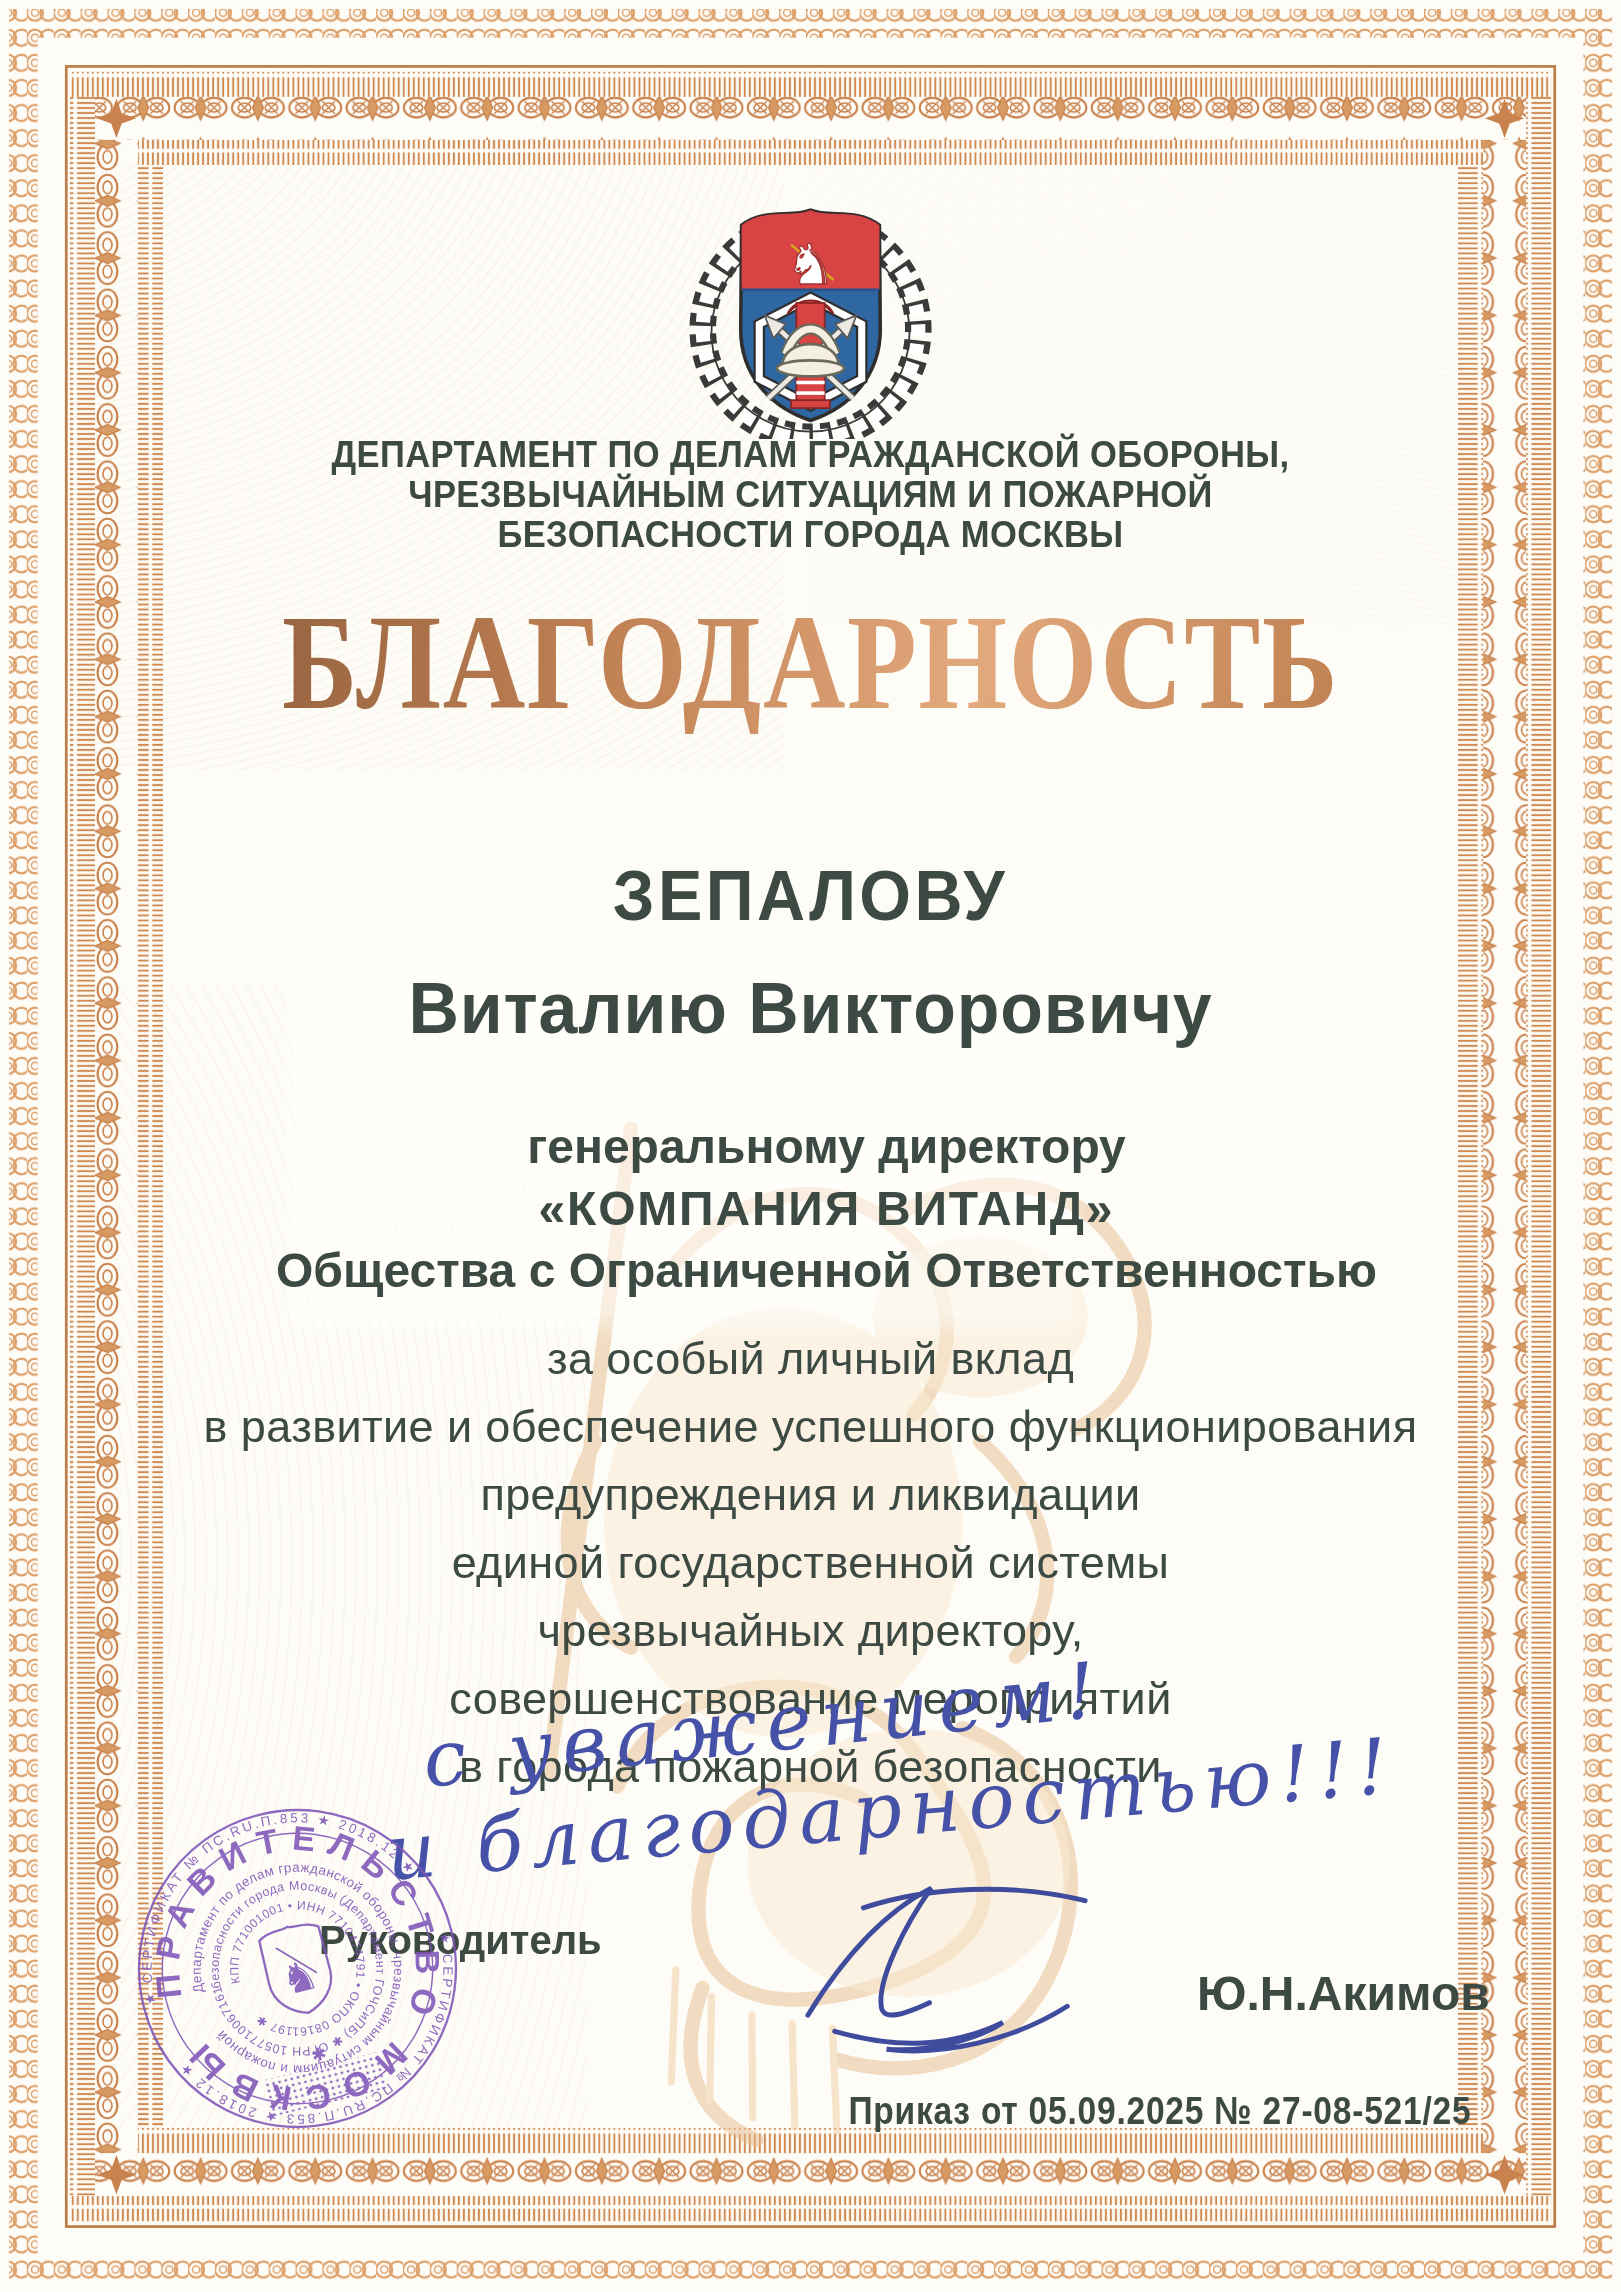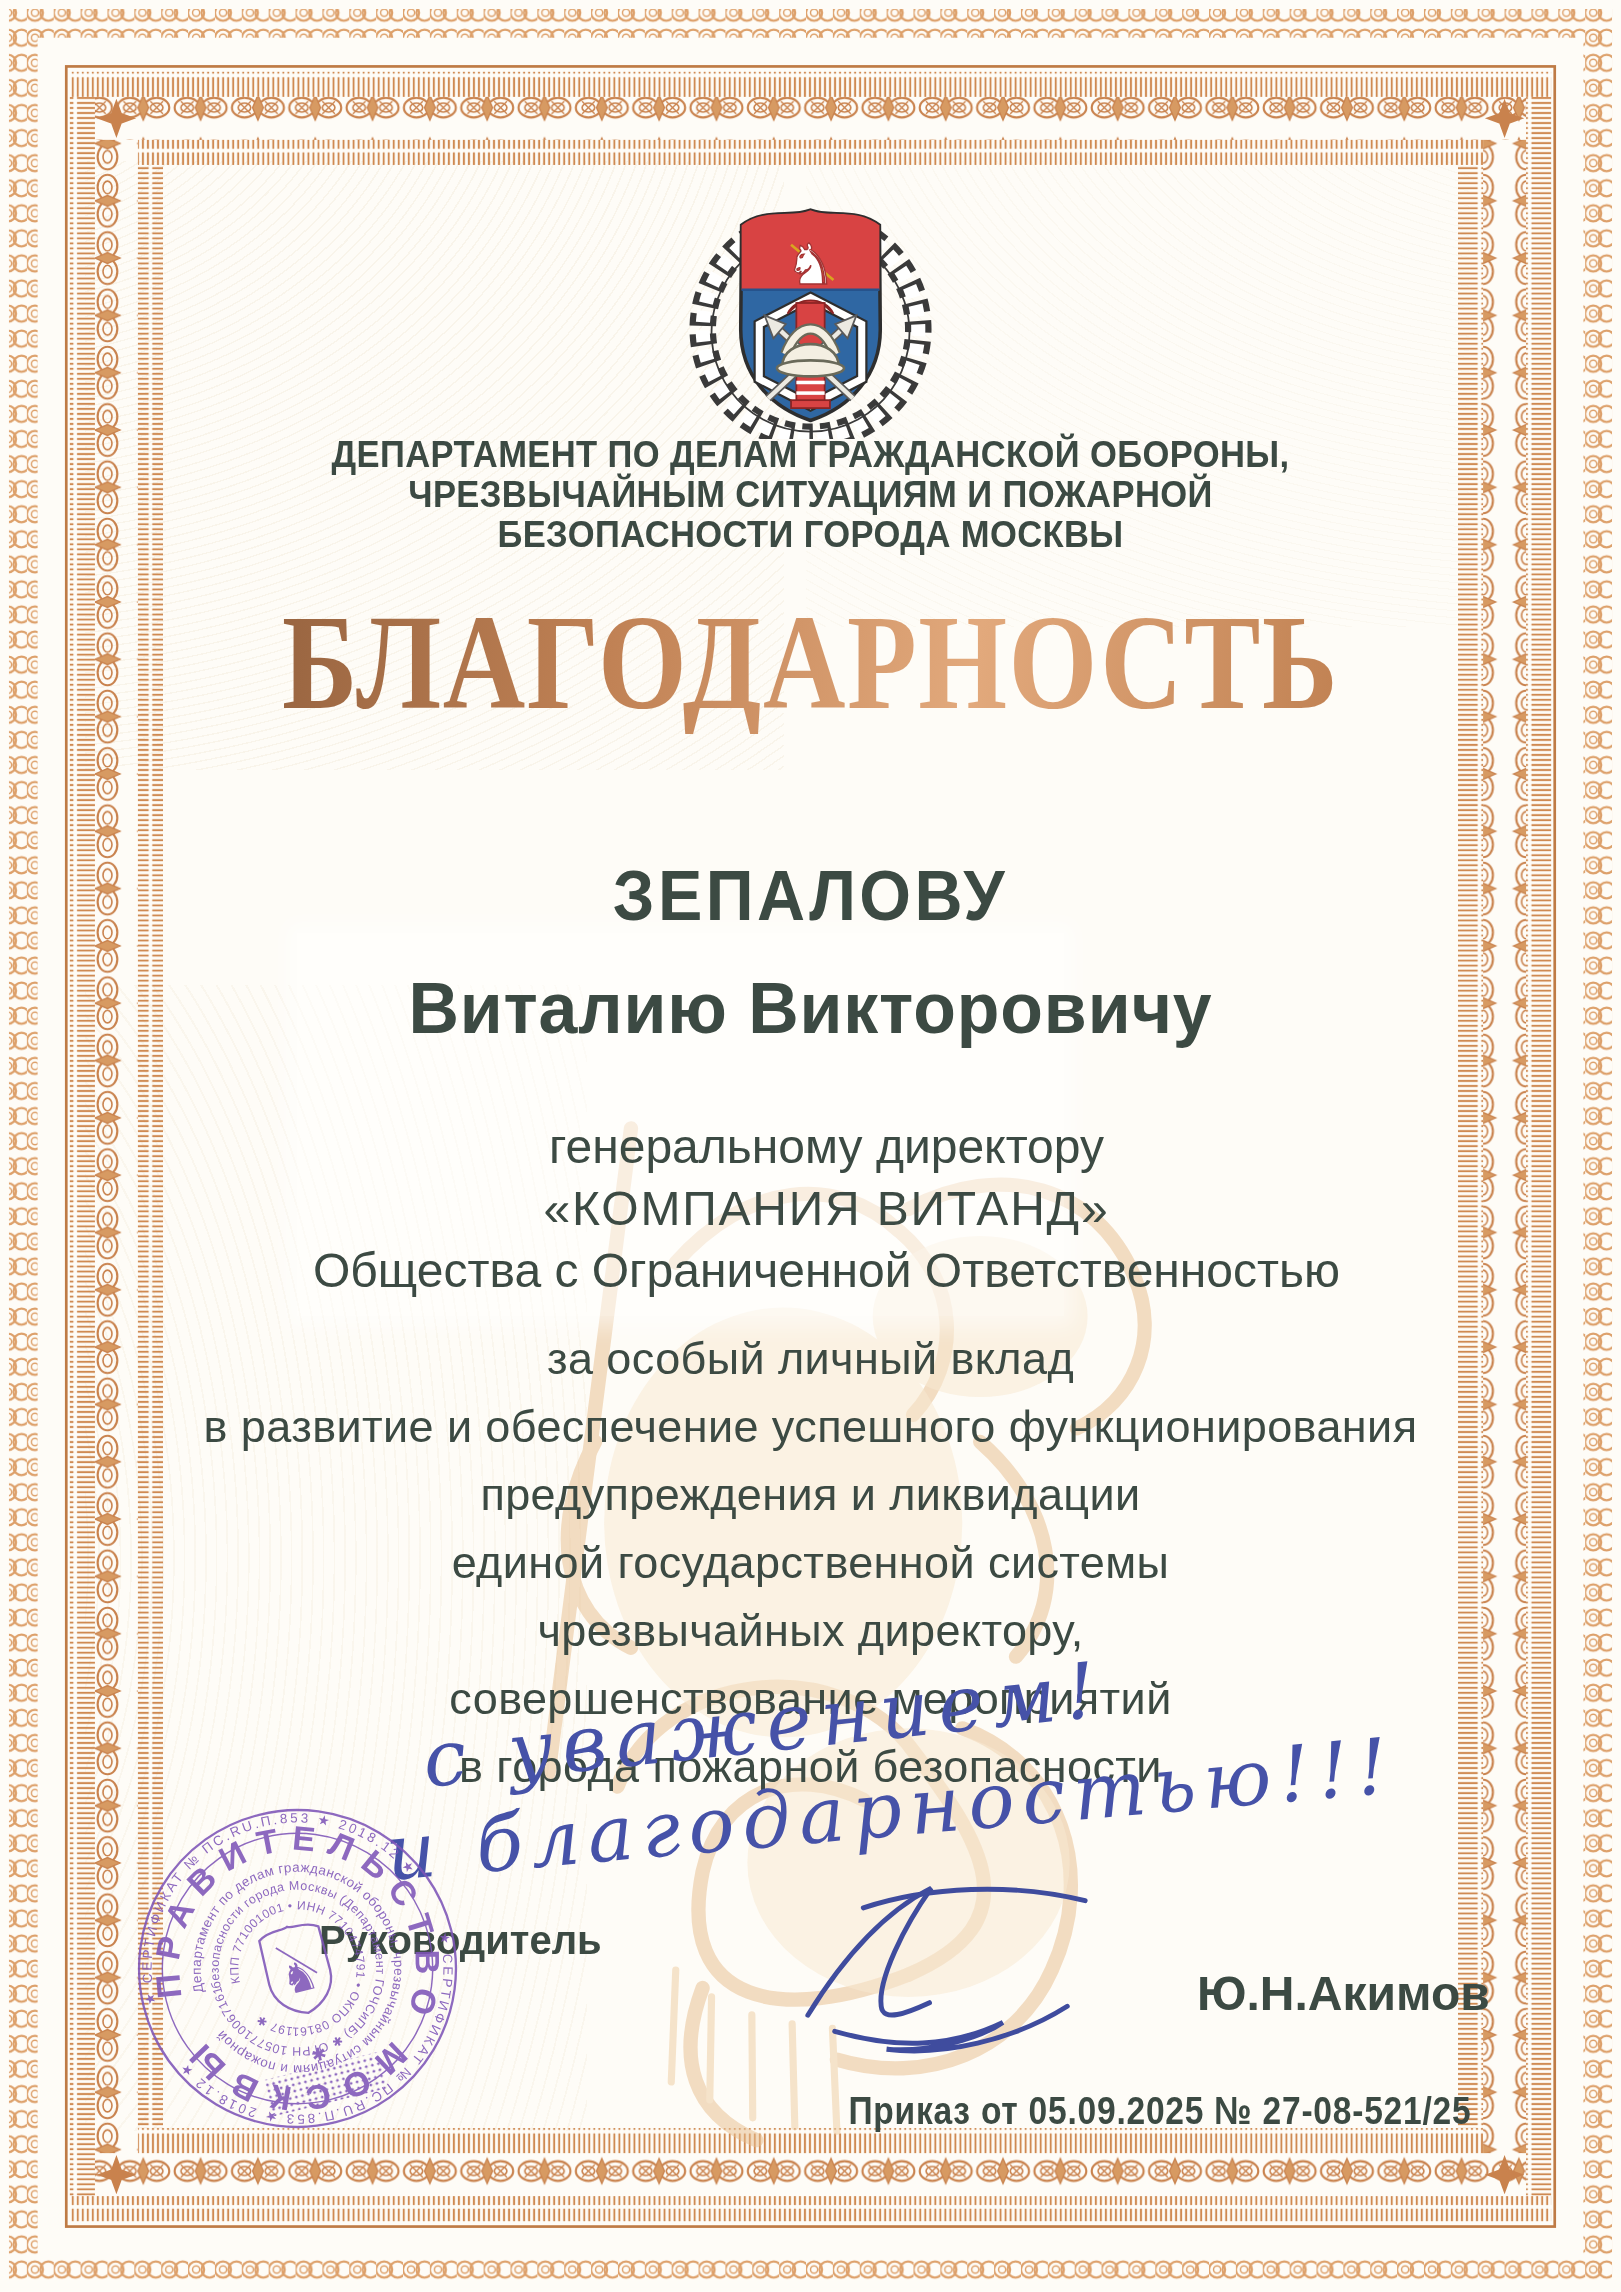--- a/index.html
+++ b/index.html
@@ -24,21 +24,21 @@
   .ink{color:#3c4a43;}
   .center{left:0;right:0;text-align:center;}
   .org-block{top:435px;font-size:36px;font-weight:700;line-height:40px;letter-spacing:0.4px;
     transform:scaleX(.96);transform-origin:center;}
   .title{top:591px;font-family:"Liberation Serif",serif;font-weight:700;font-size:136px;line-height:1.05;
     letter-spacing:1.8px;transform:scaleX(.84);transform-origin:center;
     background:linear-gradient(100deg,#8f5e3c 5%,#c08154 35%,#e2a97c 62%,#c28354 88%);
     -webkit-background-clip:text;background-clip:text;color:transparent;}
   .surname{top:856px;font-size:70px;font-weight:700;letter-spacing:3.6px;transform:scaleX(.95);transform-origin:center;}
   .fullname{top:967px;font-size:72px;font-weight:700;letter-spacing:0.9px;transform:scaleX(.97);transform-origin:center;}
-  .position-block{top:1116px;font-size:48px;font-weight:400;line-height:62px;margin-left:32px;}
+  .position-block{top:1116px;font-size:48px;font-weight:700;line-height:62px;margin-left:32px;}
   .body-block{top:1325px;font-size:45px;font-weight:400;line-height:68px;letter-spacing:0.4px;}
   .label-patch{left:297px;top:933px;width:767px;height:383px;background:rgba(255,255,255,.5);
     box-shadow:0 0 19.7px 10.7px rgba(255,255,255,.5);}
   
   .hand{font-family:"DejaVu Serif",serif;font-style:italic;color:#4652a8;white-space:nowrap;}
   .hw1{left:428px;top:1716px;font-size:77px;letter-spacing:9px;transform:rotate(-6deg);transform-origin:left bottom;}
   .hw2{left:390px;top:1809px;font-size:77px;letter-spacing:8px;transform:rotate(-5deg);transform-origin:left bottom;}
   
   .role{left:319px;top:1918px;font-size:40px;font-weight:700;text-align:center;}
   .signer{left:1197px;top:1918px;font-size:48px;font-weight:700;margin-top:48px;}

